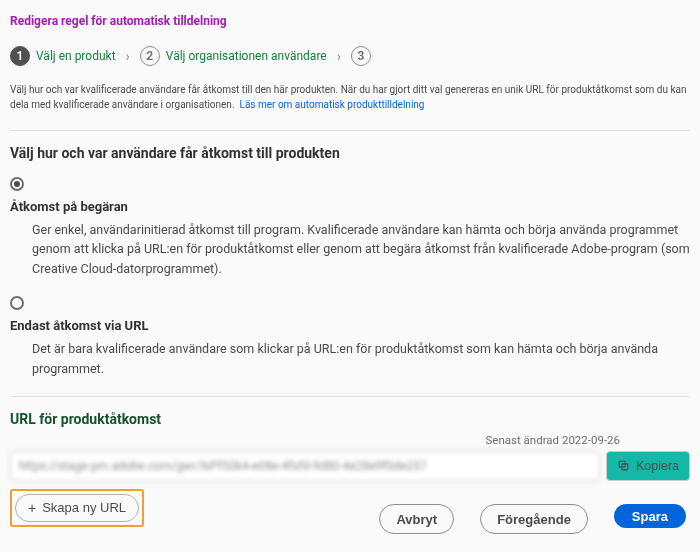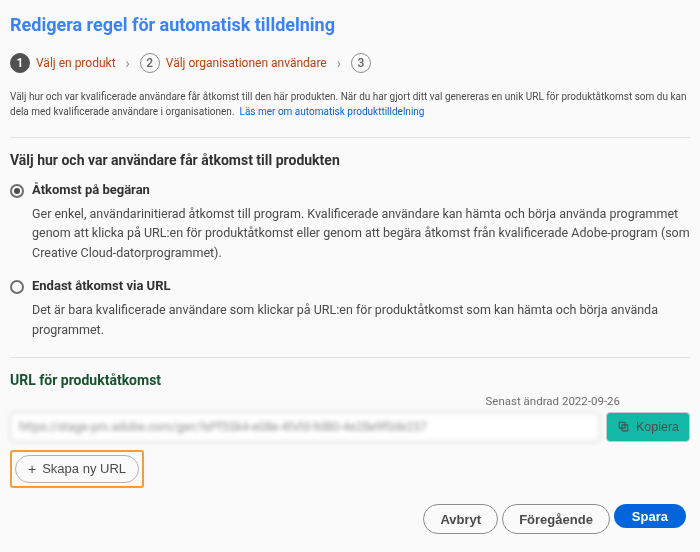--- a/index.html
+++ b/index.html
@@ -7,23 +7,23 @@
     font-family: -apple-system, BlinkMacSystemFont, "Segoe UI", Roboto, Arial, sans-serif;
     background: #fafafa;
     color: #2c2c2c;
     width: 700px;
     height: 552px;
     padding: 14px 10px;
     font-size: 13px;
     overflow: hidden;
   }
   .page-title {
-    font-size: 18px;
-    font-weight: 700;
-    color: #3b82f6;
+    font-size: 12px;
+    font-weight: 700;
+    color: #a21caf;
     margin-bottom: 18px;
   }
   .stepper {
     display: flex;
     align-items: center;
     gap: 8px;
     margin-bottom: 16px;
   }
   .step {
     display: flex;
@@ -45,21 +45,21 @@
     color: #fff;
     border: 1px solid #505050;
   }
   .step-circle.inactive {
     background: transparent;
     border: 1px solid #8e8e8e;
     color: #6e6e6e;
   }
   .step-label {
     font-size: 12px;
-    color: #c2410c;
+    color: #15803d;
   }
   .step-sep {
     color: #909090;
     font-size: 14px;
     margin: 0 2px;
   }
   .intro {
     font-size: 10px;
     color: #4b4b4b;
     line-height: 1.5;
@@ -77,20 +77,21 @@
     font-size: 14px;
     font-weight: 700;
     color: #323232;
     margin-bottom: 14px;
   }
   .radio-option {
     display: flex;
     align-items: flex-start;
     gap: 8px;
     margin-bottom: 6px;
+    flex-direction: column;
   }
   .radio {
     width: 14px;
     height: 14px;
     border-radius: 50%;
     border: 2px solid #6e6e6e;
     margin-top: 2px;
     flex-shrink: 0;
     display: flex;
     align-items: center;
@@ -178,21 +179,21 @@
     gap: 6px;
     font-size: 13px;
     color: #4b4b4b;
     cursor: pointer;
   }
   .footer {
     position: absolute;
     bottom: 18px;
     right: 14px;
     display: flex;
-    gap: 4px;
+    gap: 26px;
   }
   .btn-outline {
     height: 30px;
     padding: 0 16px;
     border: 1.5px solid #8e8e8e;
     border-radius: 16px;
     background: transparent;
     font-size: 13px;
     font-weight: 600;
     color: #4b4b4b;

